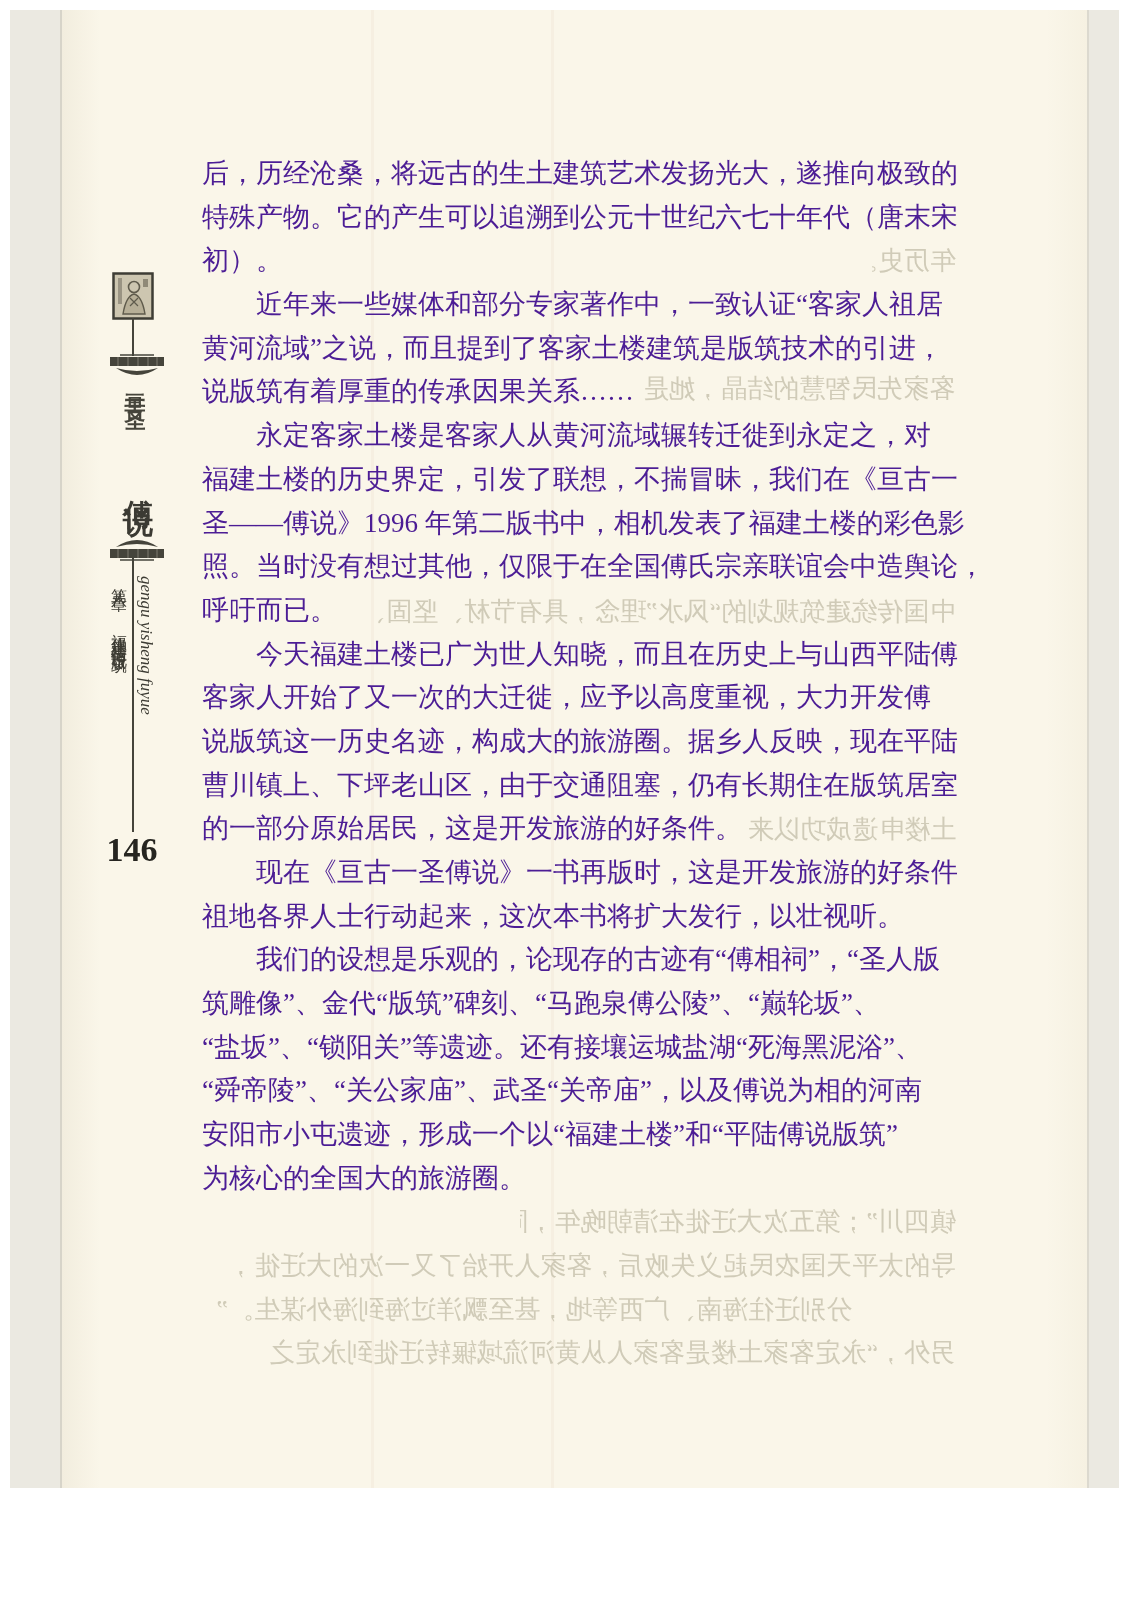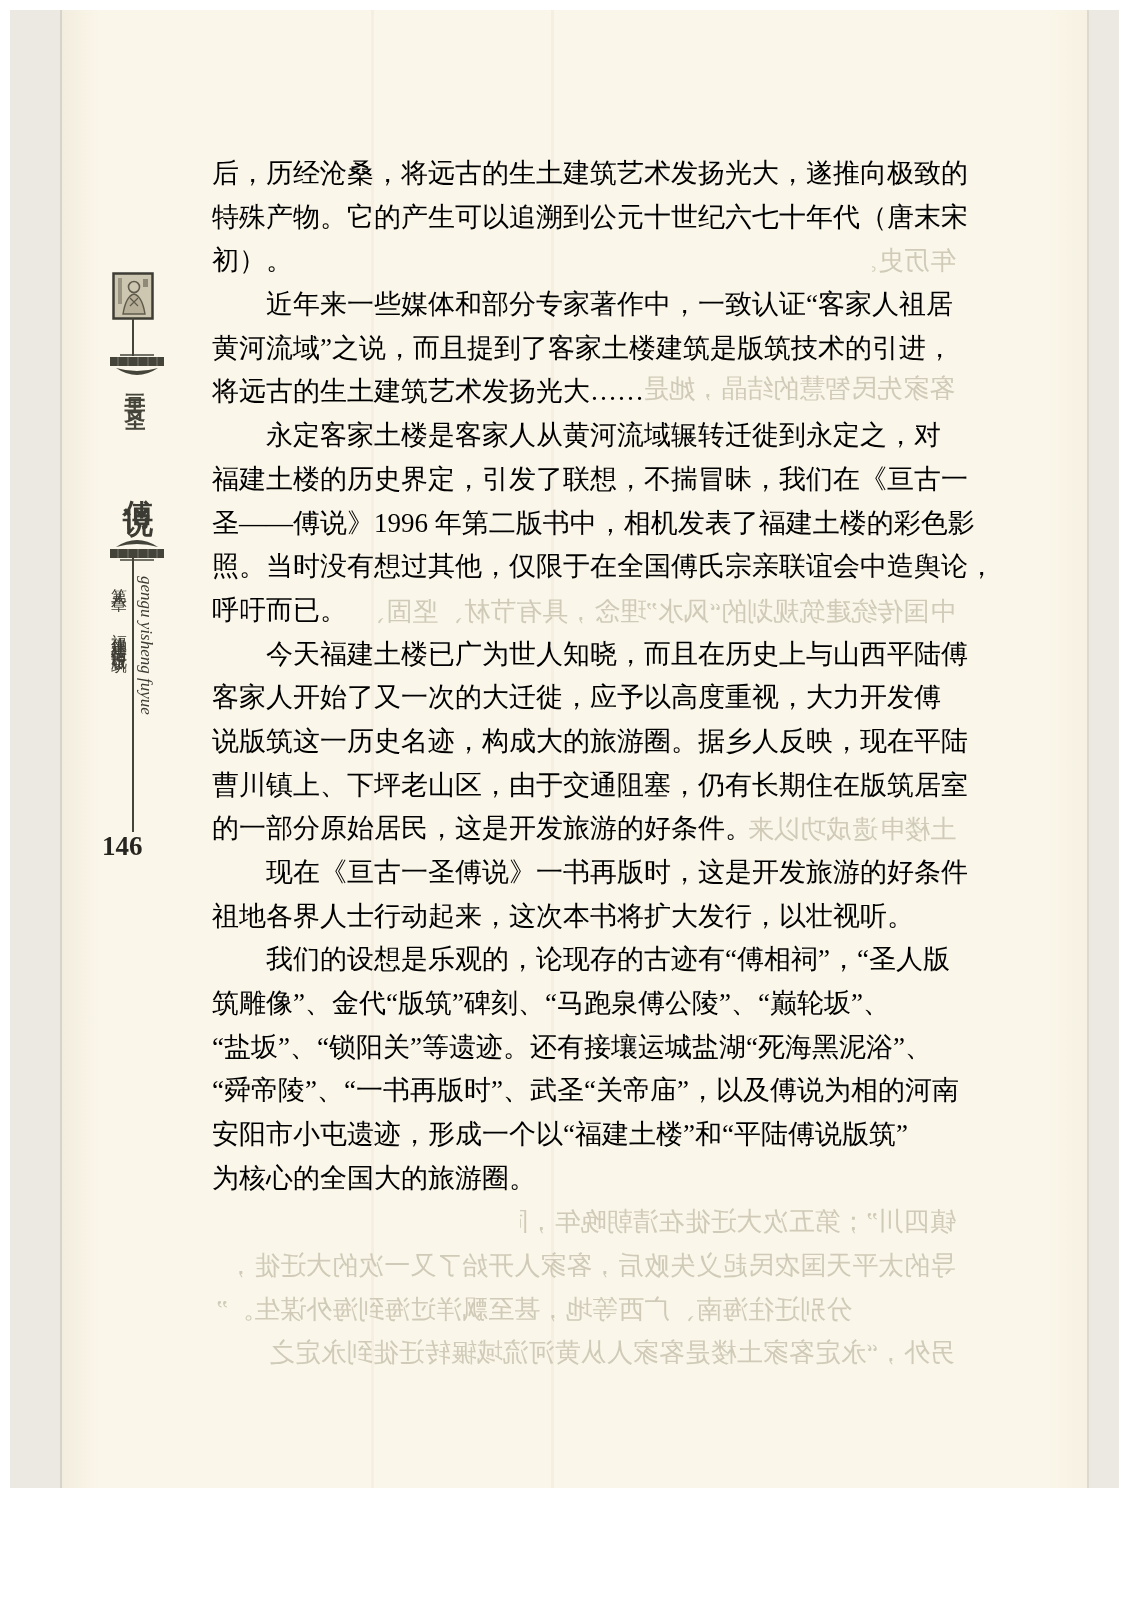--- a/index.html
+++ b/index.html
@@ -7,21 +7,21 @@
         font-family:"Liberation Serif", serif;}
   
   .edge-strip{position:absolute;top:10px;height:1478px;background:#ebe9e1;}
   .edge-left{left:10px;width:50px;border-right:2px solid #d7d4c9;}
   .edge-right{left:1087px;width:30px;border-left:2px solid #dcd9cf;}
   
   .page{position:absolute;left:62px;top:10px;width:1025px;height:1478px;
         background:linear-gradient(90deg,#f2edde 0px,#faf6e9 38px,#faf6e9 96%,#f6f1e2 100%);}
   .crease{position:absolute;top:10px;height:1478px;width:3px;background:rgba(214,176,160,.10);}
   
-  .text-block{position:absolute;left:212px;top:152px;width:760px;color:#000000;}
+  .text-block{position:absolute;left:202px;top:152px;width:760px;color:#4c1d95;}
   .line{height:43.7px;line-height:43.7px;font-size:27px;white-space:nowrap;overflow:visible;}
   .line.indent{padding-left:54px;}
   
   .ghost-layer{position:absolute;left:0;top:0;width:1131px;height:1600px;pointer-events:none;}
   .ghost{position:absolute;height:44px;line-height:44px;font-size:26px;color:#c6c1ac;
          white-space:nowrap;overflow:hidden;transform:translateY(-50%) scaleX(-1);
          filter:blur(0.6px);opacity:.8;}
   
   .stamp{position:absolute;left:112px;top:272px;}
   .vline{position:absolute;background:#45443b;width:2px;}
@@ -31,22 +31,22 @@
   .bk-top{top:354px;} .bk-bot{top:537px;}
   .series-title{position:absolute;left:121px;top:377px;writing-mode:vertical-rl;
         font-size:21px;font-weight:600;letter-spacing:6px;color:#45443b;}
   .series-sub{position:absolute;left:117px;top:476px;writing-mode:vertical-rl;
         font-size:30px;font-weight:600;letter-spacing:7px;color:#3b3a33;}
   .chapter-col{position:absolute;left:108px;top:576px;writing-mode:vertical-rl;
         font-size:16px;letter-spacing:3px;color:#3c3b33;}
   .chapter-col .gap{display:inline-block;height:22px;}
   .roman{position:absolute;left:156px;top:576px;width:210px;font-style:italic;
         font-size:17px;color:#3c3b33;transform:rotate(90deg);transform-origin:0 0;}
-  .page-num{position:absolute;left:102px;top:831px;width:60px;text-align:left;
-        font-size:27px;font-weight:bold;color:#262520;}
+  .page-num{position:absolute;left:102px;top:831px;width:60px;text-align:center;
+        font-size:34px;font-weight:bold;color:#262520;}
 </style>
 </head>
 <body>
 
 <div class="scan">
 
   <div class="edge-strip edge-left"></div>
   <div class="edge-strip edge-right"></div>
 
   <div class="page"></div>
@@ -124,21 +124,21 @@
 
   <div class="text-block">
       <div>
         <div class="line">后，历经沧桑，将远古的生土建筑艺术发扬光大，遂推向极致的</div>
         <div class="line">特殊产物。它的产生可以追溯到公元十世纪六七十年代（唐末宋</div>
         <div class="line">初）。</div>
       </div>
       <div>
         <div class="line indent">近年来一些媒体和部分专家著作中，一致认证“客家人祖居</div>
         <div class="line">黄河流域”之说，而且提到了客家土楼建筑是版筑技术的引进，</div>
-        <div class="line">将远古的生土建筑艺术发扬光大……</div>
+        <div class="line">说版筑有着厚重的传承因果关系……</div>
       </div>
       <div>
         <div class="line indent">永定客家土楼是客家人从黄河流域辗转迁徙到永定之，对</div>
         <div class="line">福建土楼的历史界定，引发了联想，不揣冒昧，我们在《亘古一</div>
         <div class="line">圣——傅说》1996 年第二版书中，相机发表了福建土楼的彩色影</div>
         <div class="line">照。当时没有想过其他，仅限于在全国傅氏宗亲联谊会中造舆论，</div>
         <div class="line">呼吁而已。</div>
       </div>
       <div>
         <div class="line indent">今天福建土楼已广为世人知晓，而且在历史上与山西平陆傅</div>
@@ -148,19 +148,19 @@
         <div class="line">的一部分原始居民，这是开发旅游的好条件。</div>
       </div>
       <div>
         <div class="line indent">现在《亘古一圣傅说》一书再版时，这是开发旅游的好条件</div>
         <div class="line">祖地各界人士行动起来，这次本书将扩大发行，以壮视听。</div>
       </div>
       <div>
         <div class="line indent">我们的设想是乐观的，论现存的古迹有“傅相祠”，“圣人版</div>
         <div class="line">筑雕像”、金代“版筑”碑刻、“马跑泉傅公陵”、“巅轮坂”、</div>
         <div class="line">“盐坂”、“锁阳关”等遗迹。还有接壤运城盐湖“死海黑泥浴”、</div>
-        <div class="line">“舜帝陵”、“一书再版时”、武圣“关帝庙”，以及傅说为相的河南</div>
+        <div class="line">“舜帝陵”、“关公家庙”、武圣“关帝庙”，以及傅说为相的河南</div>
         <div class="line">安阳市小屯遗迹，形成一个以“福建土楼”和“平陆傅说版筑”</div>
         <div class="line">为核心的全国大的旅游圈。</div>
       </div>
     </div>
 
 </div>
 
 </body></html>

